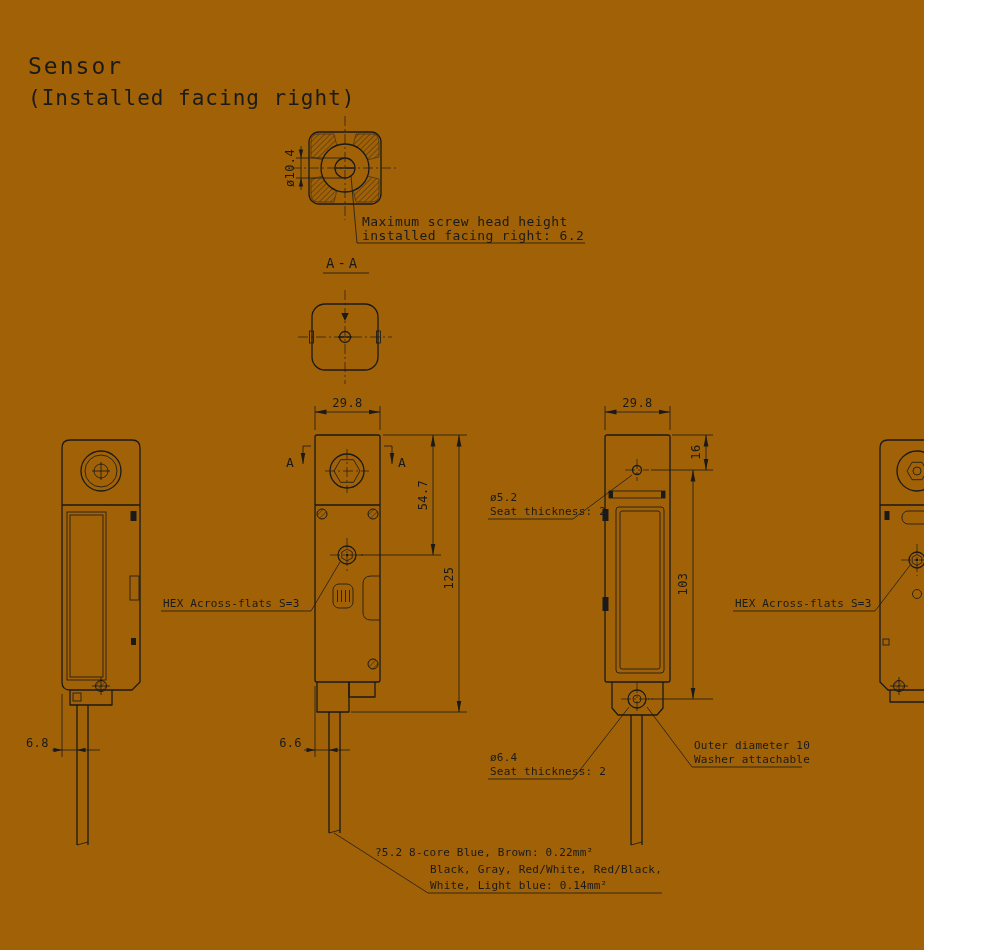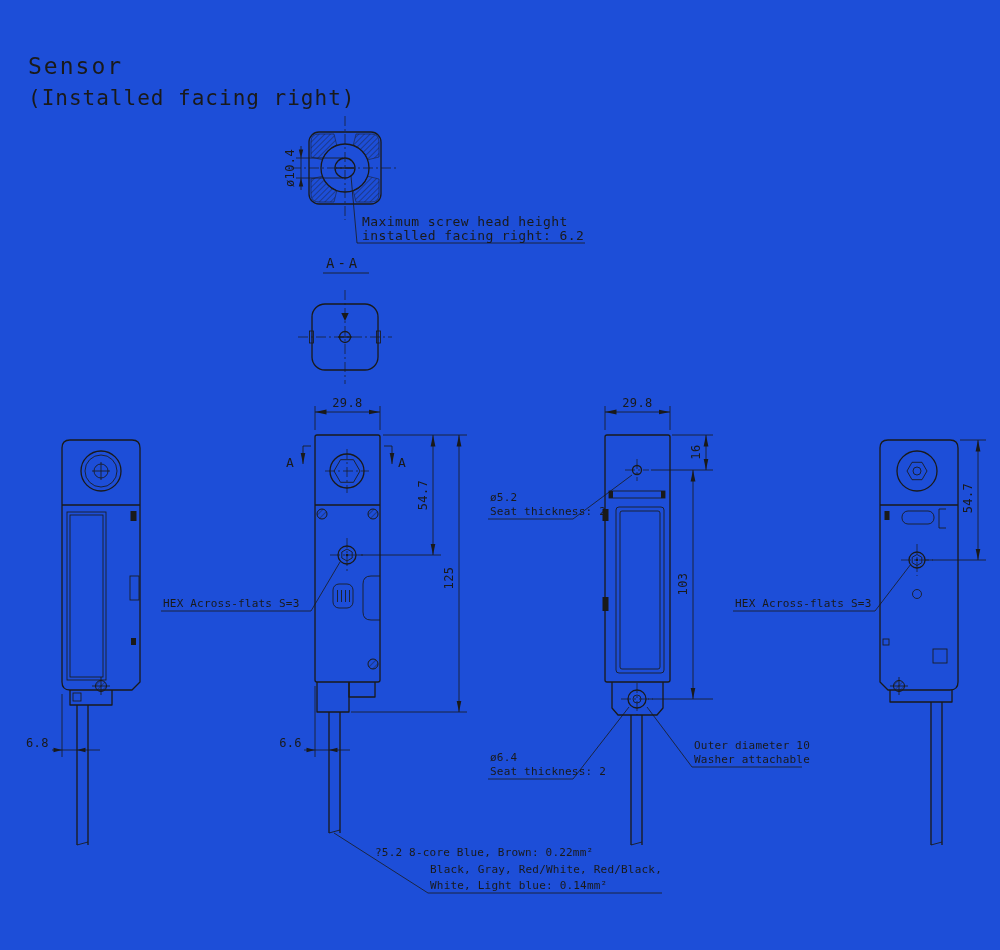--- a/index.html
+++ b/index.html
@@ -1,16 +1,16 @@
 <!DOCTYPE html>
 <html><head>
 <meta charset="utf-8">
 <style>
   html,body{margin:0;padding:0;background:#ffffff;}
-  .page{position:relative;width:1000px;height:950px;background:#1d4ed8;overflow:hidden;}
+  .page{position:relative;width:924px;height:950px;background:#a16207;overflow:hidden;}
   svg text{font-family:"DejaVu Sans Mono","Liberation Mono",monospace;fill:#1a1a1a;}
   .title-text{font-size:23px;letter-spacing:2px;}
   .sub-text{font-size:21px;letter-spacing:1px;}
   .t13{font-size:13px;letter-spacing:.4px;}
   .t12{font-size:12px;letter-spacing:.4px;}
   .t11{font-size:11px;letter-spacing:.2px;}
   .aa{font-size:14px;letter-spacing:3px;}
   .outline{fill:none;stroke:#1a1a1a;stroke-width:1.3;stroke-linejoin:round;}
   .thin{fill:none;stroke:#1a1a1a;stroke-width:0.85;}
   .dim{fill:none;stroke:#1a1a1a;stroke-width:0.8;}

